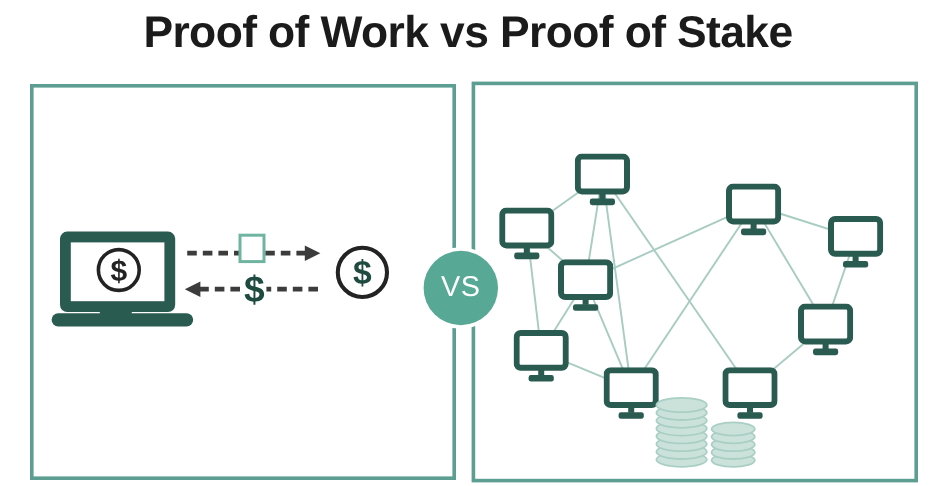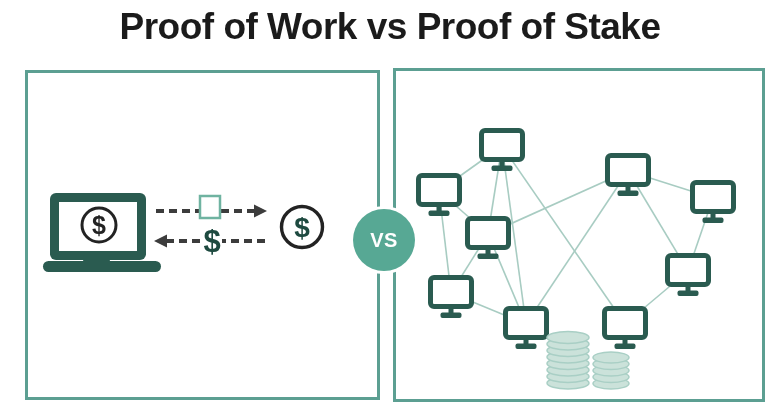--- a/index.html
+++ b/index.html
@@ -14,21 +14,21 @@
   .stage{position:absolute;left:0;top:0;width:780px;height:308px;}
   .title{position:absolute;left:0;top:6px;width:780px;text-align:center;
     font-size:37px;font-weight:bold;letter-spacing:-0.5px;color:var(--title-color);}
   .panel{position:absolute;border:3px solid var(--panel-border);background:#fff;}
   .panel-left{left:25px;top:70px;width:355px;height:330px;}
   .panel-right{left:393px;top:68px;width:372px;height:334px;}
   .panel svg{position:absolute;left:0;top:0;display:block;}
   .vs-badge{position:absolute;left:353px;top:209px;width:62px;height:62px;
     border-radius:50%;background:var(--vs-fill);box-shadow:0 0 0 3px #fff;
     display:flex;align-items:center;justify-content:center;z-index:5;}
-  .vs-badge span{color:#fff;font-weight:bold;font-size:20px;letter-spacing:0.5px;}
+  .vs-badge span{color:#fff;font-weight:normal;font-size:24px;letter-spacing:0.5px;}
   .net-line{stroke:var(--link-line);stroke-width:1.6;}
   .dash-line{stroke:var(--dash);stroke-width:4;stroke-dasharray:8 5;fill:none;}
   .arrow-head{fill:var(--dash);}
   .dollar-text{font-family:"Liberation Sans",sans-serif;font-weight:bold;
     fill:var(--dollar);text-anchor:middle;}
   .ink-text{font-family:"Liberation Sans",sans-serif;font-weight:bold;
     fill:var(--ink);text-anchor:middle;}
   .coin-ellipse{fill:var(--coin-fill);stroke:var(--coin-stroke);stroke-width:1.5;}
 </style>
 </head>

